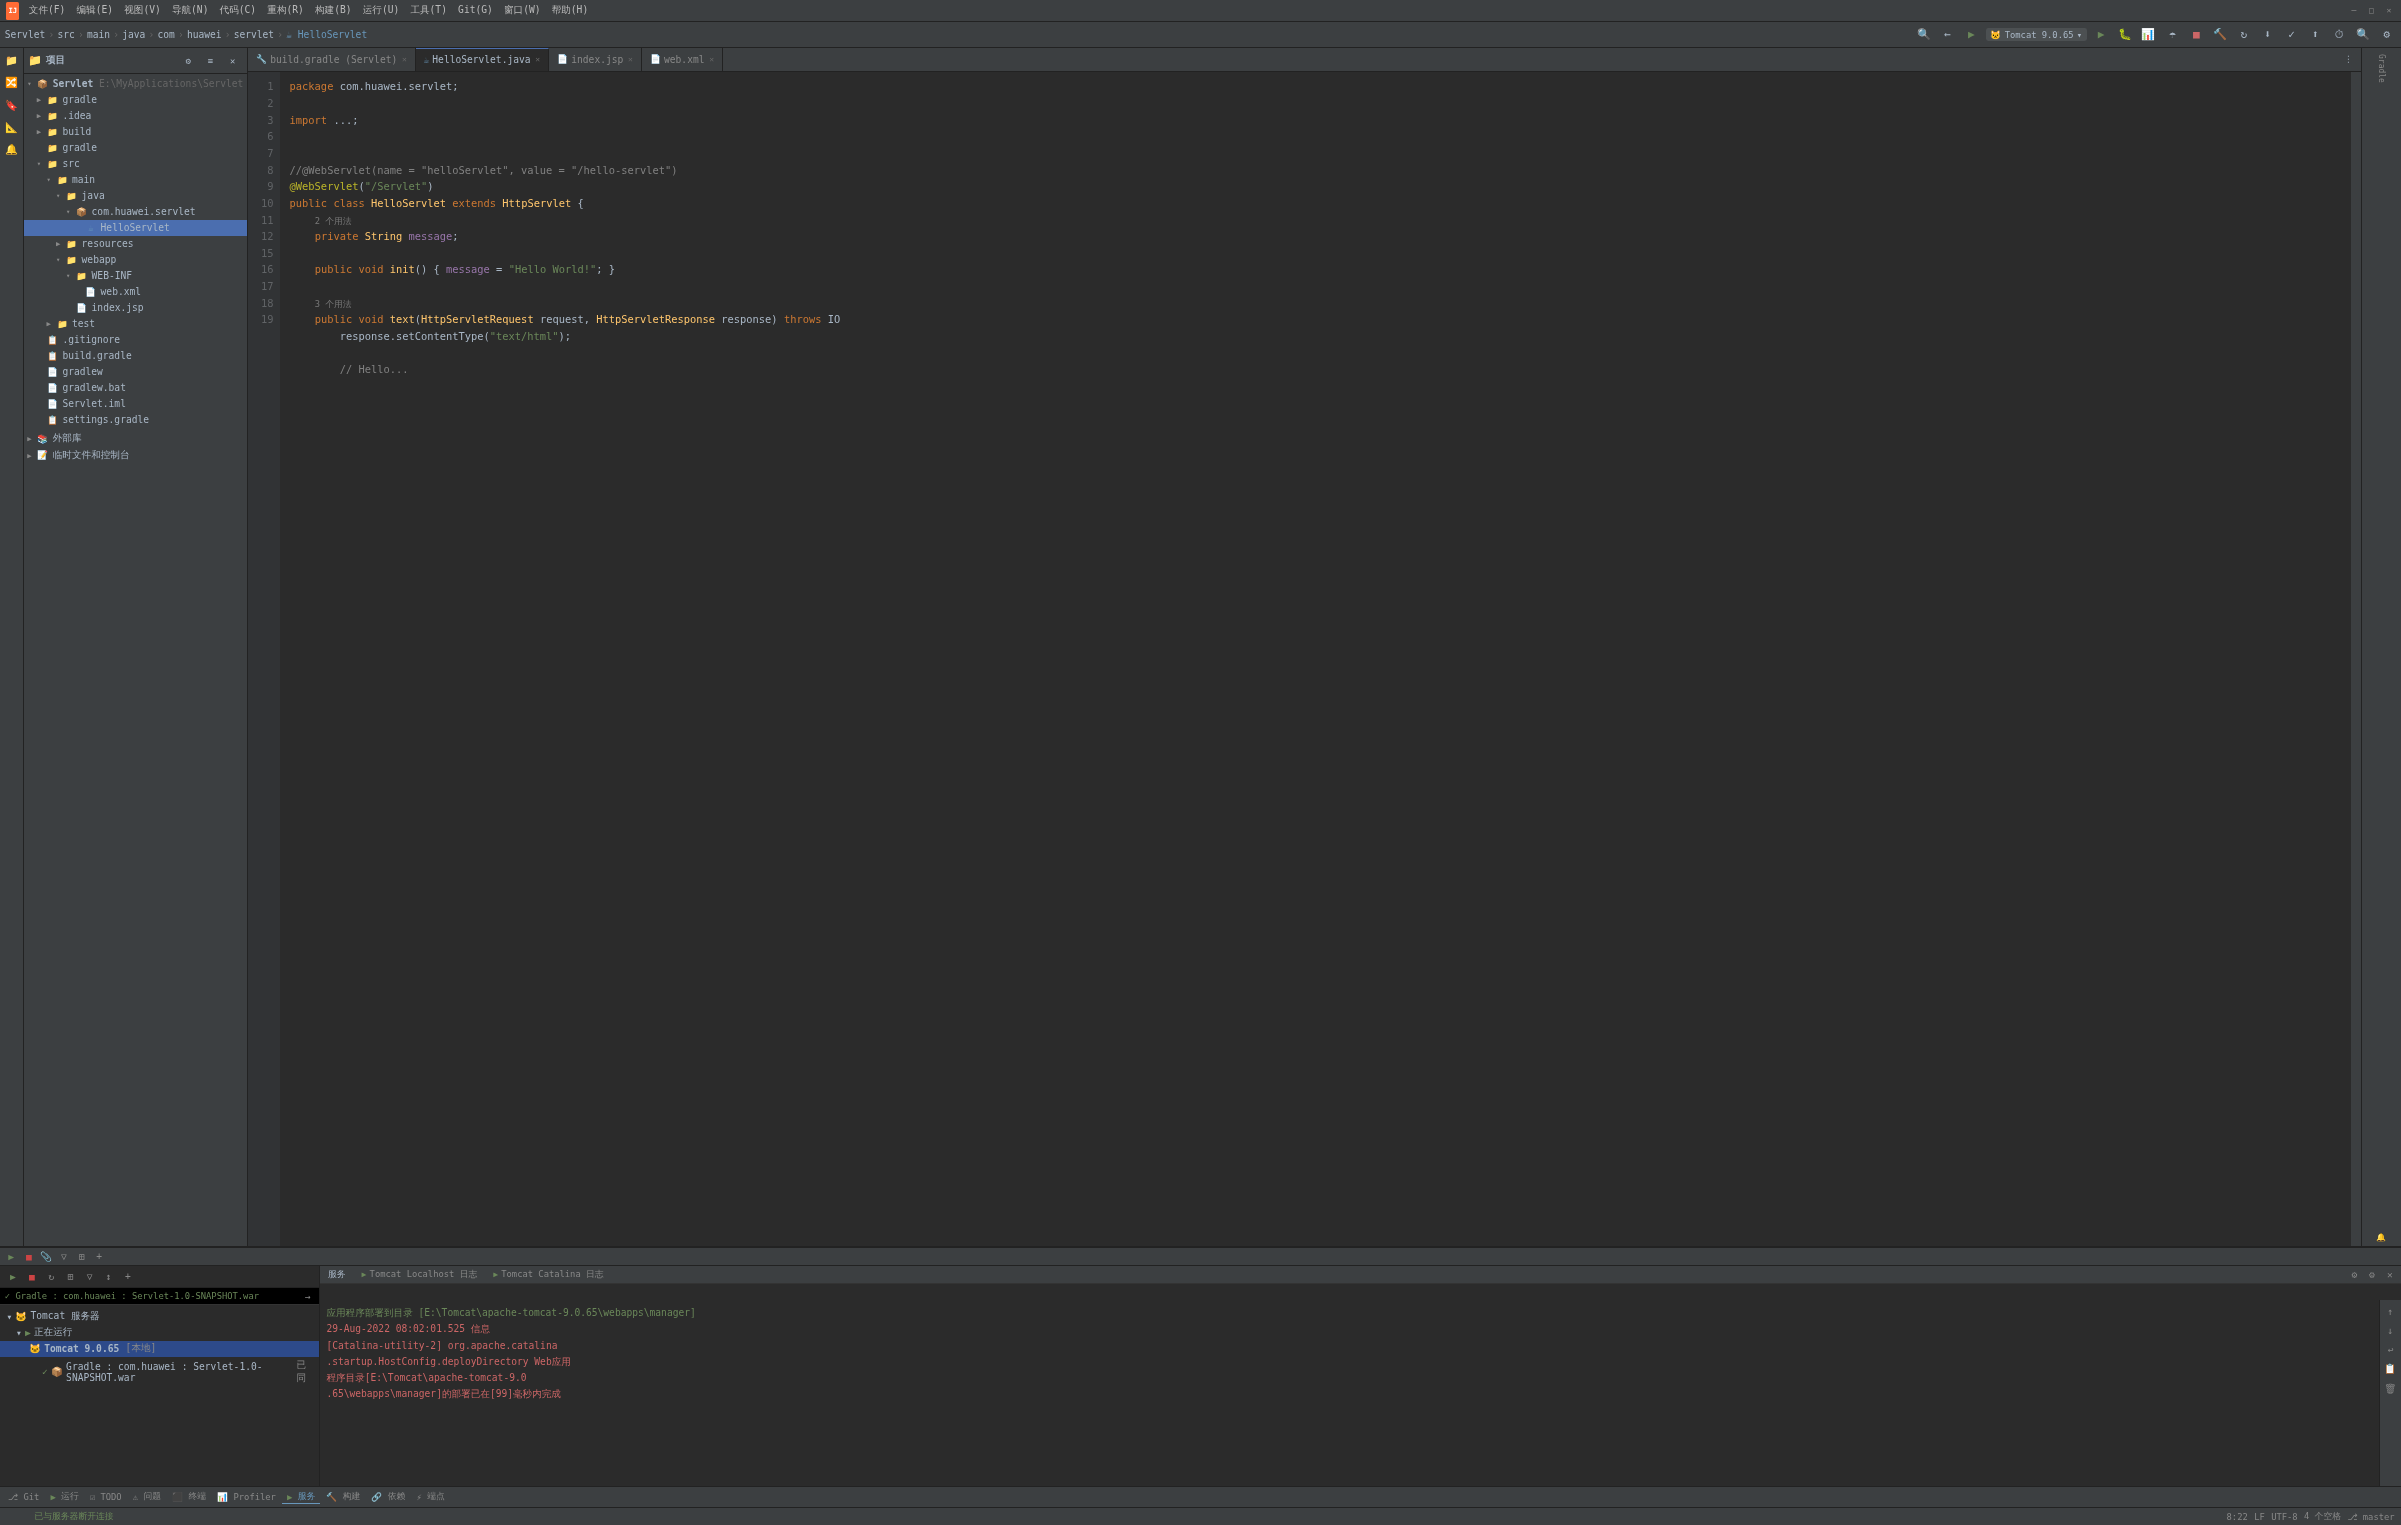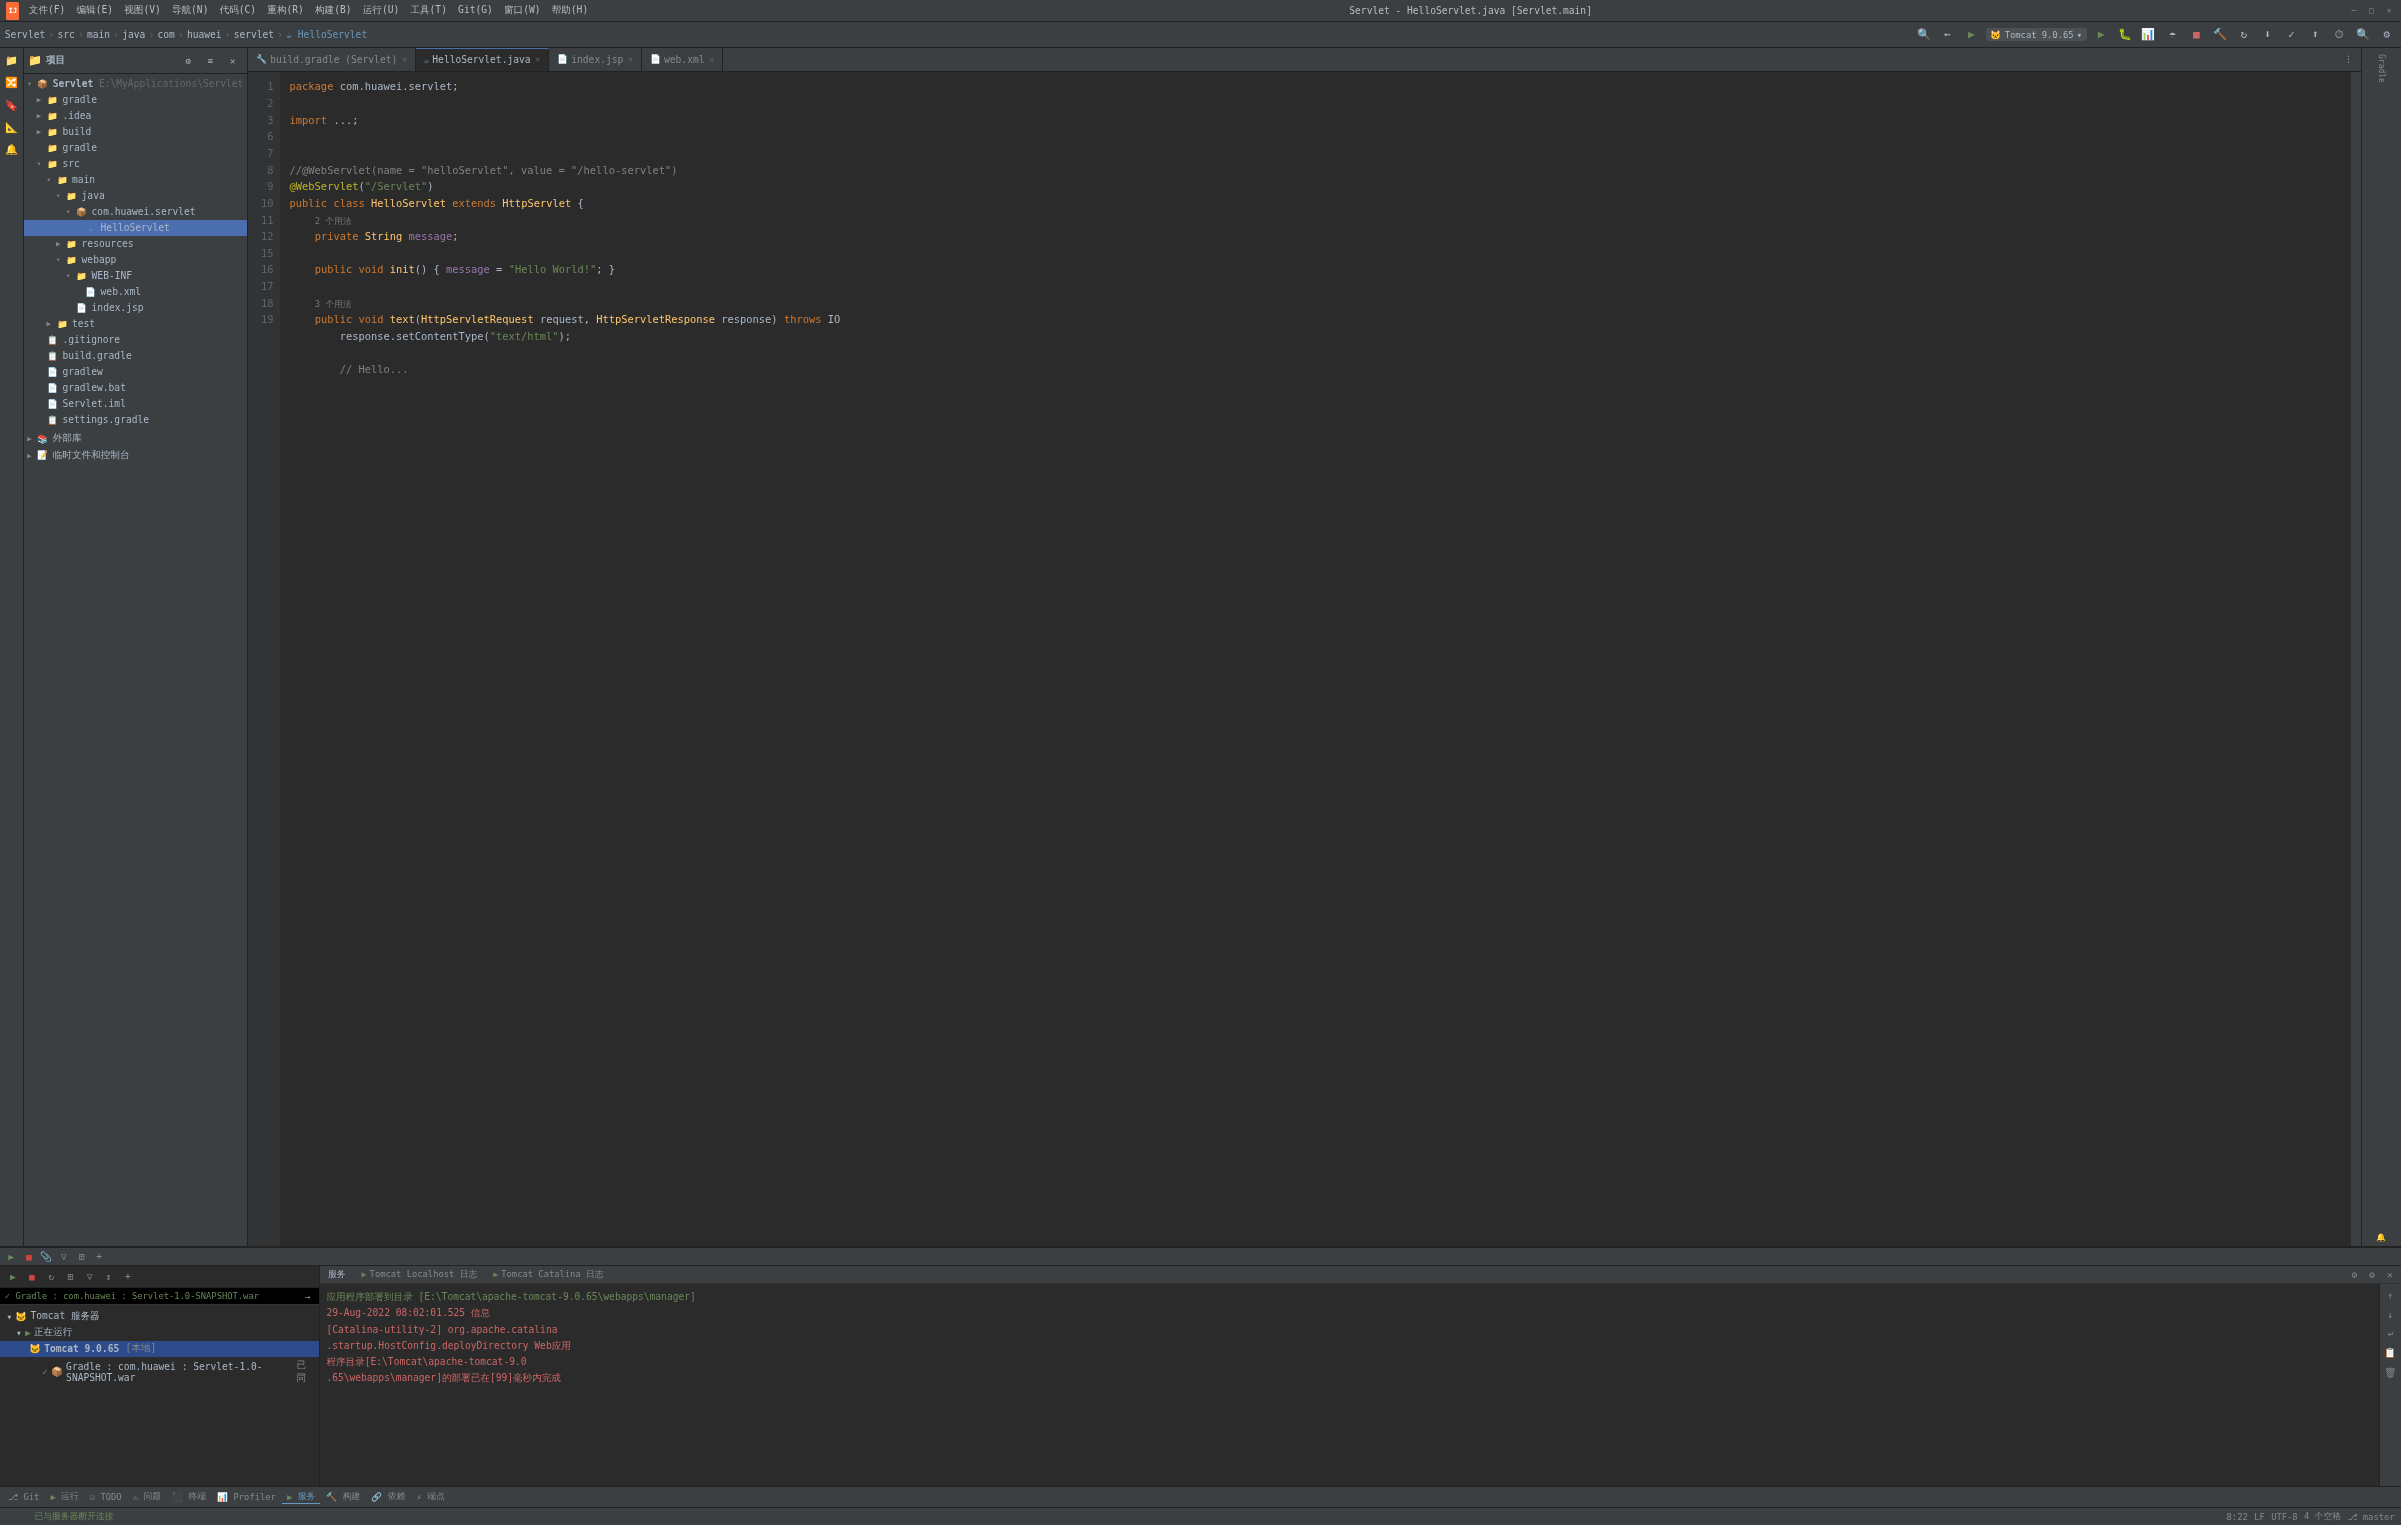--- a/index.html
+++ b/index.html
@@ -425,21 +425,20 @@
     <span>导航(N)</span>
     <span>代码(C)</span>
     <span>重构(R)</span>
     <span>构建(B)</span>
     <span>运行(U)</span>
     <span>工具(T)</span>
     <span>Git(G)</span>
     <span>窗口(W)</span>
     <span>帮助(H)</span>
   </div>
-  <div id="title-center">Servlet - HelloServlet.java [Servlet.main]</div>
   <div id="window-controls">
     <div class="win-btn">─</div>
     <div class="win-btn">□</div>
     <div class="win-btn">✕</div>
   </div>
 </div>
 
 <div id="toolbar">
   <div id="breadcrumb">
     <span>Servlet</span>
@@ -776,21 +775,21 @@
         </div>
         <div class="log-tab">
           <span style="color:#6a8759;font-size:8px;">▶</span> Tomcat Catalina 日志
         </div>
         <div style="margin-left:auto;display:flex;gap:1.6px;padding-right:3.2px;">
           <div class="svc-btn">⚙</div>
           <div class="svc-btn">⚙</div>
           <div class="svc-btn">✕</div>
         </div>
       </div>
-      <div style="display:flex;flex:1;overflow:hidden;">
+      <div style="display:flex;flex:1;overflow:hidden;margin-top:16px;">
         <div id="log-content">
           <div class="log-green">应用程序部署到目录 [E:\Tomcat\apache-tomcat-9.0.65\webapps\manager]</div>
           <div class="log-red">29-Aug-2022 08:02:01.525 信息</div>
           <div class="log-red">[Catalina-utility-2] org.apache.catalina</div>
           <div class="log-red">.startup.HostConfig.deployDirectory Web应用</div>
           <div class="log-red">程序目录[E:\Tomcat\apache-tomcat-9.0</div>
           <div class="log-red">.65\webapps\manager]的部署已在[99]毫秒内完成</div>
         </div>
         <div id="log-right-toolbar">
           <div class="svc-btn">↑</div>

